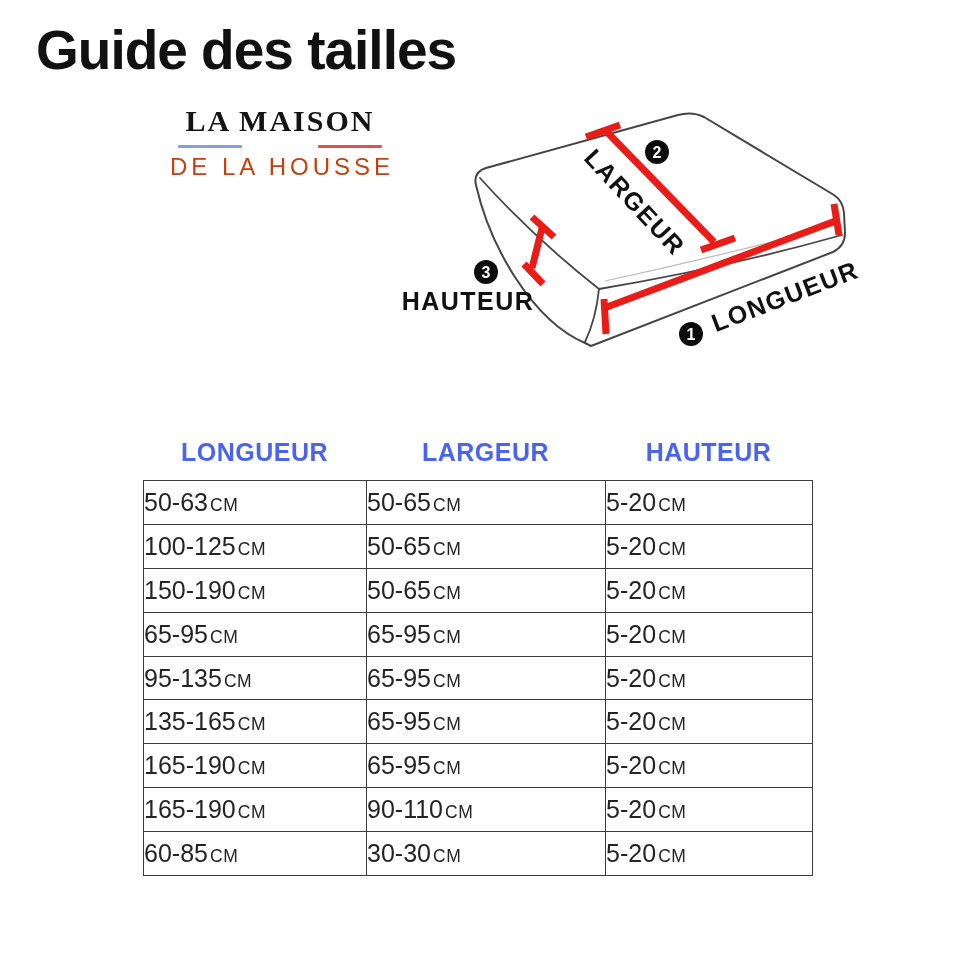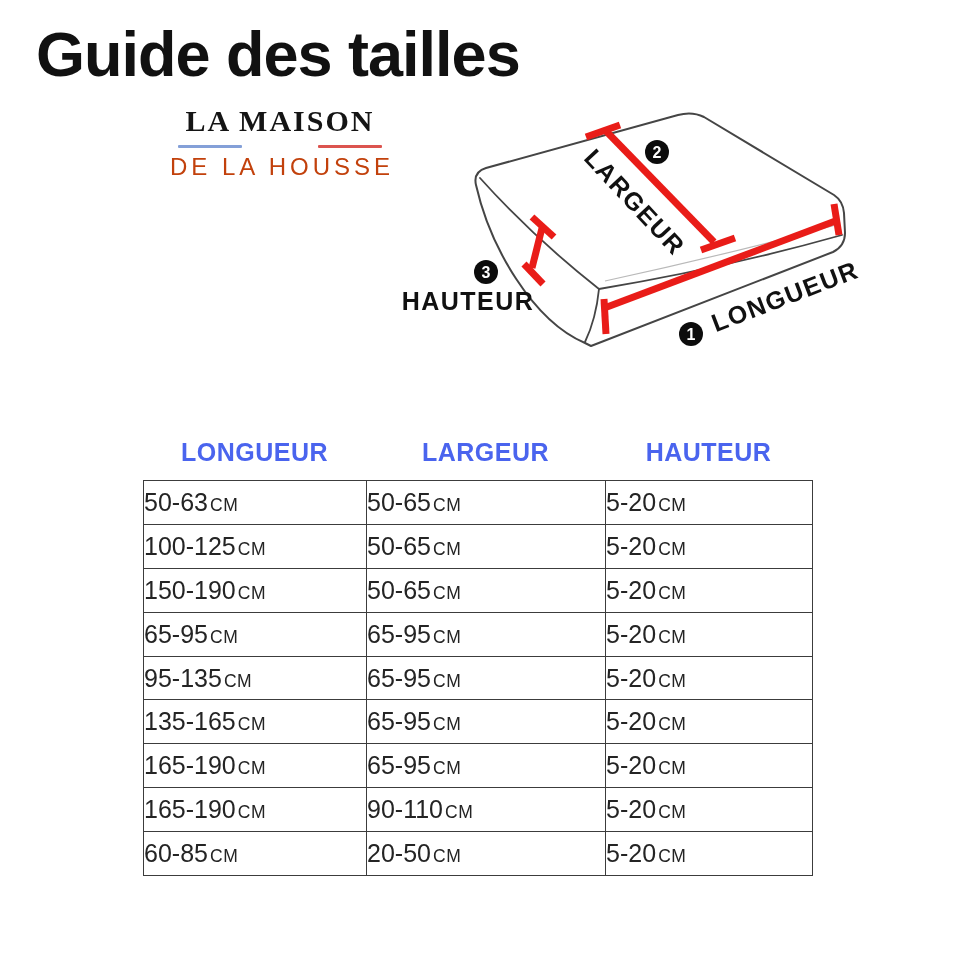--- a/index.html
+++ b/index.html
@@ -15,21 +15,21 @@
   }
   *{margin:0;padding:0;box-sizing:border-box;}
   html,body{background:#ffffff;}
   body{
     width:957px;height:965px;position:relative;overflow:hidden;
     font-family:"Liberation Sans",sans-serif;
   }
   
   .page-title{
     position:absolute;left:36px;top:20px;
-    font-size:63px;font-weight:bold;letter-spacing:-1px;
+    font-size:55px;font-weight:bold;letter-spacing:-1px;
     color:var(--ink);line-height:1.1;
   }
   
   .logo{
     position:absolute;left:170px;top:104px;width:220px;text-align:center;
   }
   .logo-top{
     font-family:"Liberation Serif",serif;font-weight:bold;
     font-size:30px;letter-spacing:2px;color:#141414;white-space:nowrap;
   }
@@ -181,17 +181,17 @@
         <td><span class="num">65-95 </span><span class="unit">CM</span></td>
         <td><span class="num">5-20 </span><span class="unit">CM</span></td>
       </tr>
       <tr>
         <td><span class="num">165-190 </span><span class="unit">CM</span></td>
         <td><span class="num">90-110 </span><span class="unit">CM</span></td>
         <td><span class="num">5-20 </span><span class="unit">CM</span></td>
       </tr>
       <tr>
         <td><span class="num">60-85 </span><span class="unit">CM</span></td>
-        <td><span class="num">20-50 </span><span class="unit">CM</span></td>
+        <td><span class="num">30-30 </span><span class="unit">CM</span></td>
         <td><span class="num">5-20 </span><span class="unit">CM</span></td>
       </tr>
     </tbody>
 </table>
 
 </body></html>

